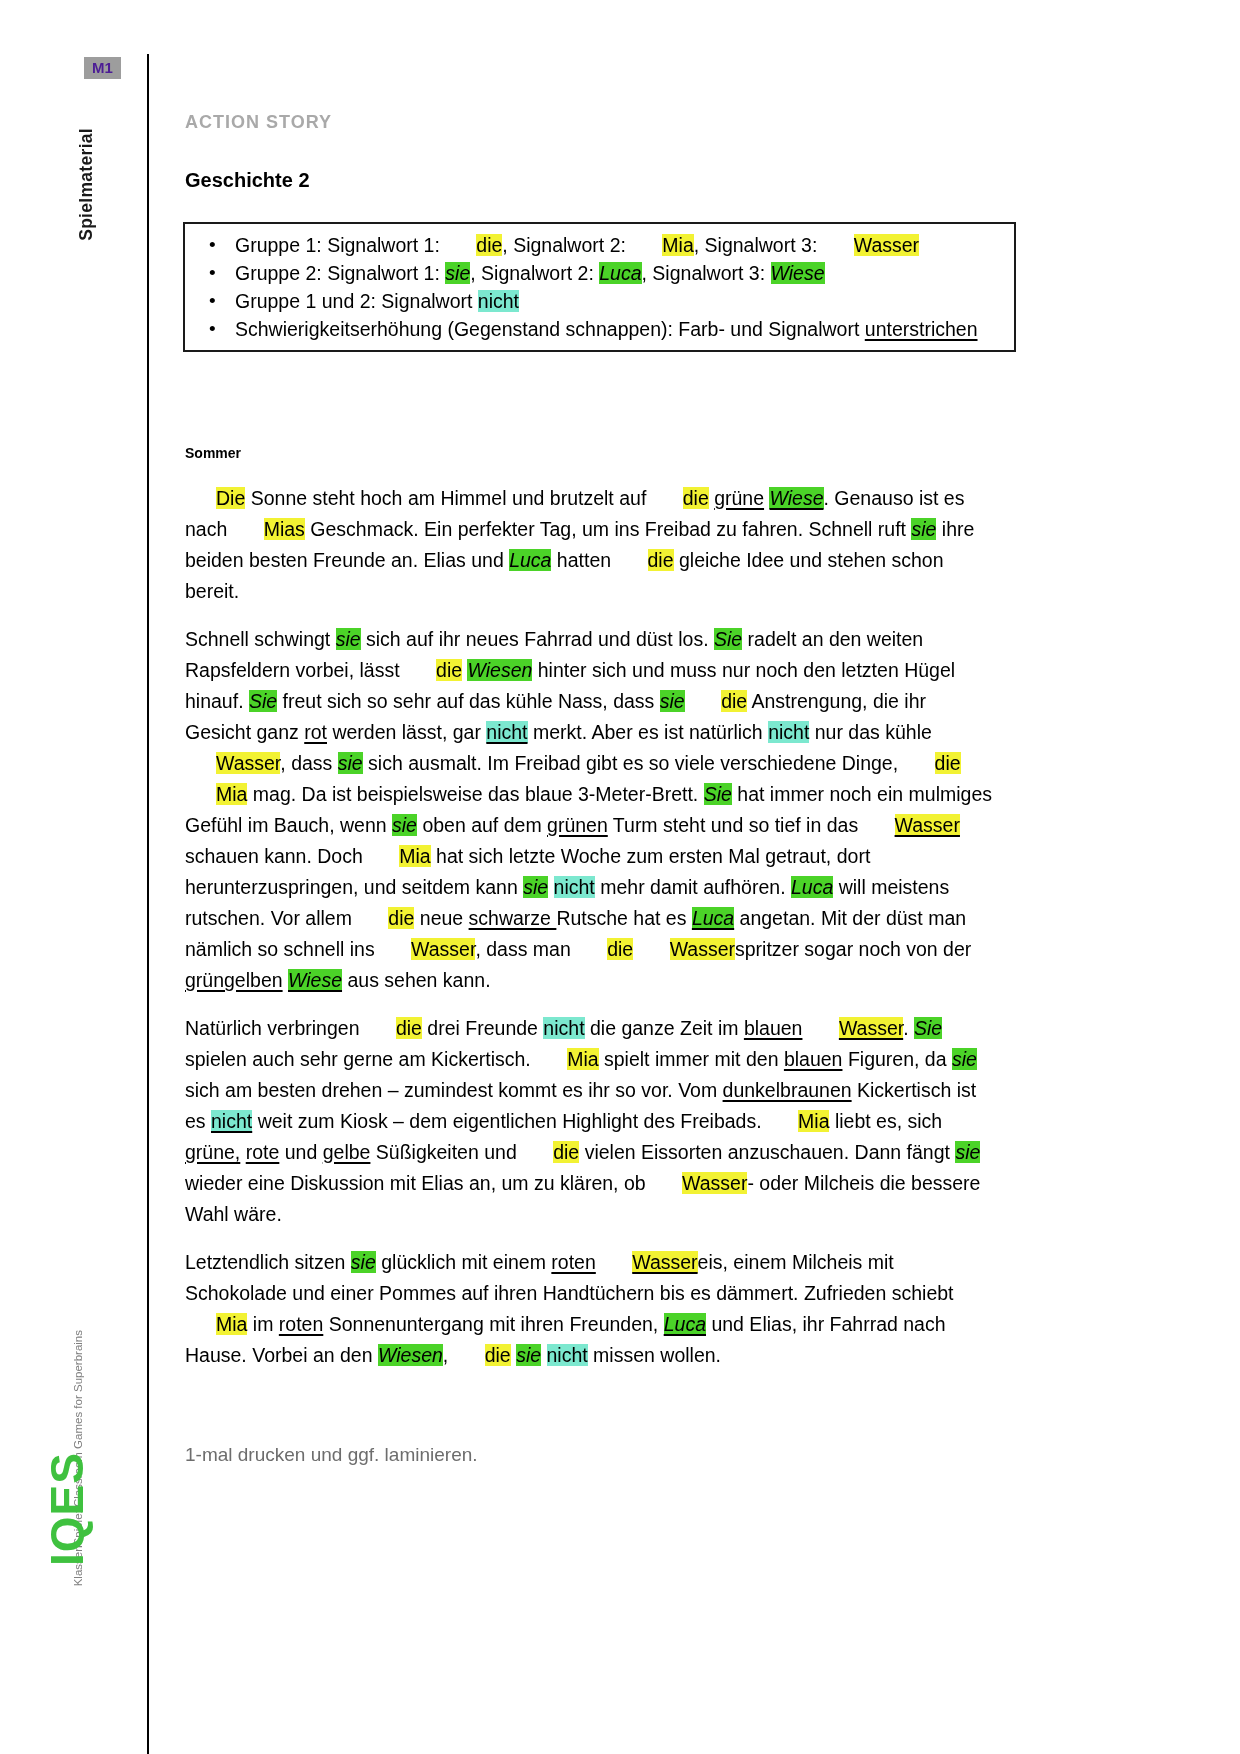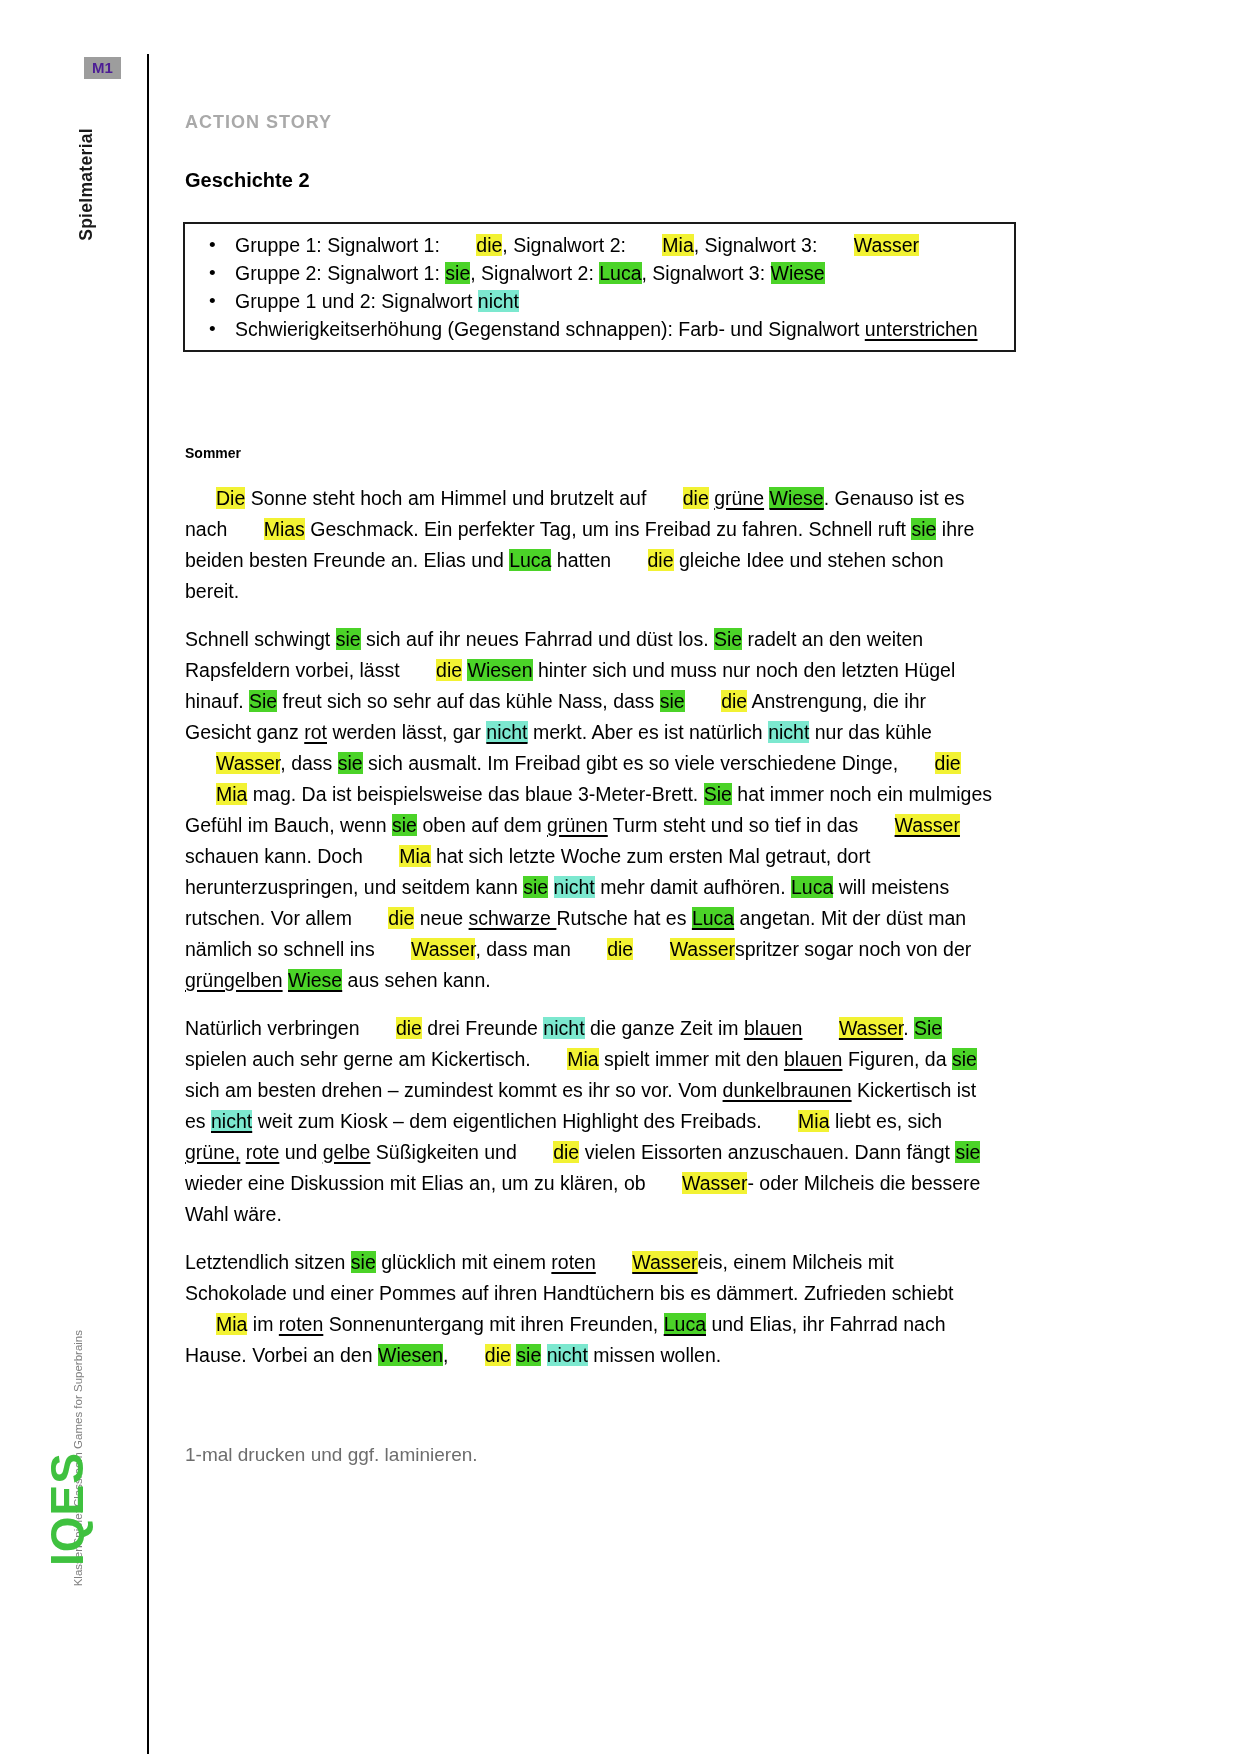--- a/index.html
+++ b/index.html
@@ -78,21 +78,21 @@
     position:absolute;left:185px;top:438px;width:812px;
     font-size:19.5px;line-height:31px;
   }
   .story h3{
     margin:0 0 14px 0;
     font-size:14px;line-height:31px;font-weight:bold;
   }
   .story p{margin:0 0 17px 0;}
   
   .hl-y{background:var(--highlight_yellow,#f2f233);margin-left:31px;}
-  .hl-g{background:var(--highlight_green,#4bd328);}
+  .hl-g{background:var(--highlight_green,#4bd328);font-style:italic;}
   .hl-c{background:var(--highlight_cyan,#7ce8cf);}
   .ul{
     text-decoration:underline;
     text-decoration-color:#000;
     text-decoration-thickness:1.5px;
     text-underline-offset:3px;
   }
   
   .footer-note{
     position:absolute;left:185px;top:1444px;

